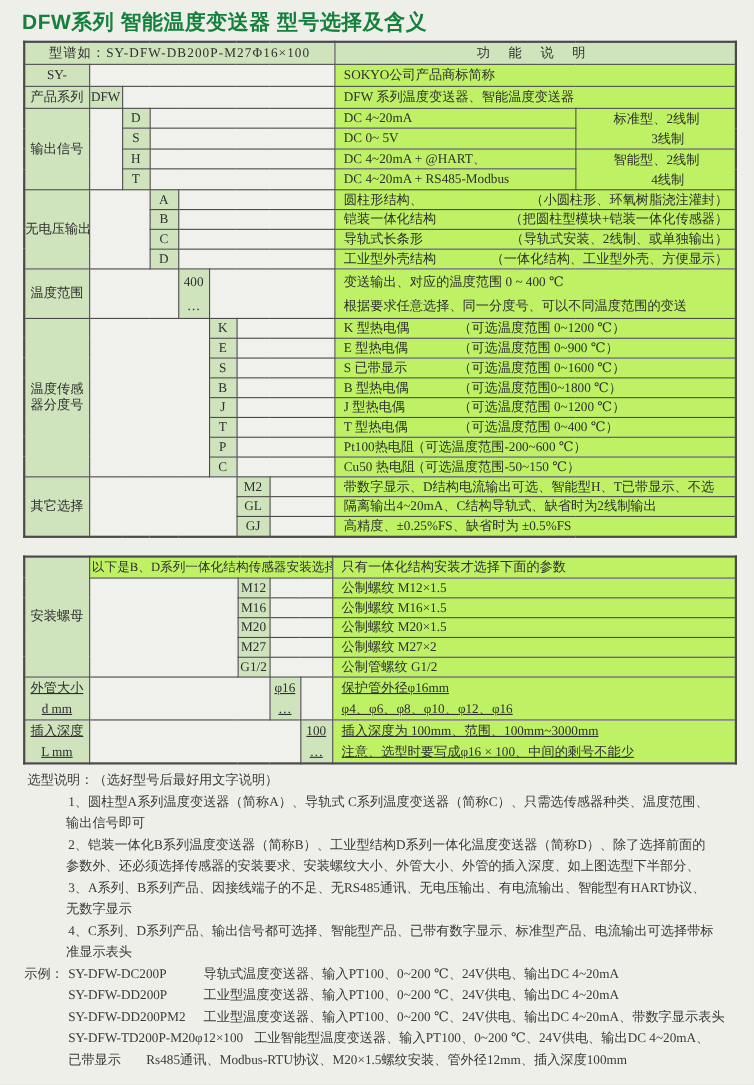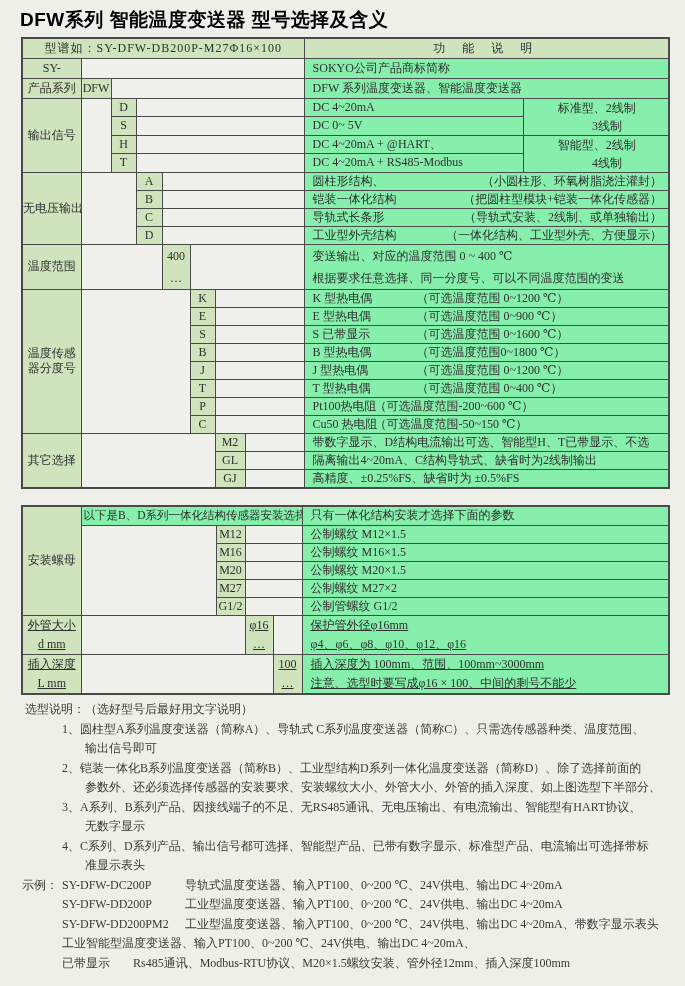--- a/index.html
+++ b/index.html
@@ -1,44 +1,44 @@
 <!DOCTYPE html>
 <html><head>
 <meta charset="utf-8">
 <style>
   html,body{margin:0;padding:0;background:#e4e6e0;}
   .page{position:relative;width:685px;height:986px;background:#edefe8;overflow:hidden;
         font-family:"Liberation Serif","DejaVu Serif",serif;color:#2f2f2f;}
   .title{position:absolute;left:20px;top:7px;font-family:"Liberation Sans","DejaVu Sans",sans-serif;
-         font-weight:bold;font-size:19px;color:#000000;letter-spacing:0.5px;}
+         font-weight:bold;font-size:19px;color:#15803d;letter-spacing:0.5px;}
   table{border-collapse:collapse;table-layout:fixed;position:absolute;left:21px;
         border:2px solid #4a4a4a;}
   #t1{top:37px;width:647px;}
   #t2{top:505px;width:647px;}
   td{border:1px solid #4a4a4a;font-size:12px;padding:0;overflow:hidden;white-space:nowrap;vertical-align:middle;}
   tr{height:18px;}
   tr.h20{height:20px;} tr.h19{height:19px;} tr.h44{height:44px;} tr.h38{height:38px;}
   .g{background:#cfe3bd;text-align:center;}
   .e{background:#f0f0ed;}
-  .d{background:#86efac;text-align:left;padding:0 6px 0 8px;}
+  .d{background:#bef264;text-align:left;padding:0 6px 0 8px;}
   .hdr{letter-spacing:1px;}
   .hdr2{letter-spacing:7px;}
   .split{display:flex;justify-content:space-between;}
   .sens .nm{display:inline-block;width:104px;}
   .sens .nm2{display:inline-block;width:62px;}
   .type div{line-height:18px;}
   .type .l2{text-align:right;padding-right:40px;}
   .two22 div{line-height:22px;}
   .two19 div{line-height:19px;text-decoration:underline;}
   .two15 div{line-height:15px;}
   .tight{padding:0 2px;font-size:11.5px;}
   .notes{position:absolute;left:0;top:700px;width:685px;font-size:12px;line-height:19.5px;color:#3a3a3a;}
   .nh{padding-left:25px;}
   .nl{padding-left:62px;}
-  .cont{padding-left:85px;}
+  .cont{padding-left:60px;}
   .ex{padding-left:62px;display:flex;}
   .ex.first{padding-left:22px;}
   .exlabel{display:inline-block;width:40px;}
   .model{margin-right:10px;}
   .model.m1{display:inline-block;min-width:113px;}
   .model.m2{display:inline-block;min-width:61px;}
 </style>
 </head>
 <body>
 
@@ -348,20 +348,21 @@
     </div>
     <div class="ex">
       <span class="model m1">SY-DFW-DD200P</span>
       <span>工业型温度变送器、输入PT100、0~200 ℃、24V供电、输出DC 4~20mA</span>
     </div>
     <div class="ex">
       <span class="model m1">SY-DFW-DD200PM2</span>
       <span>工业型温度变送器、输入PT100、0~200 ℃、24V供电、输出DC 4~20mA、带数字显示表头</span>
     </div>
     <div class="ex">
+      <span class="model">SY-DFW-TD200P-M20φ12×100</span>
       <span>工业智能型温度变送器、输入PT100、0~200 ℃、24V供电、输出DC 4~20mA、</span>
     </div>
     <div class="ex">
       <span class="model m2">已带显示</span>
       <span>Rs485通讯、Modbus-RTU协议、M20×1.5螺纹安装、管外径12mm、插入深度100mm</span>
     </div>
   </div>
 
 </div>
 

